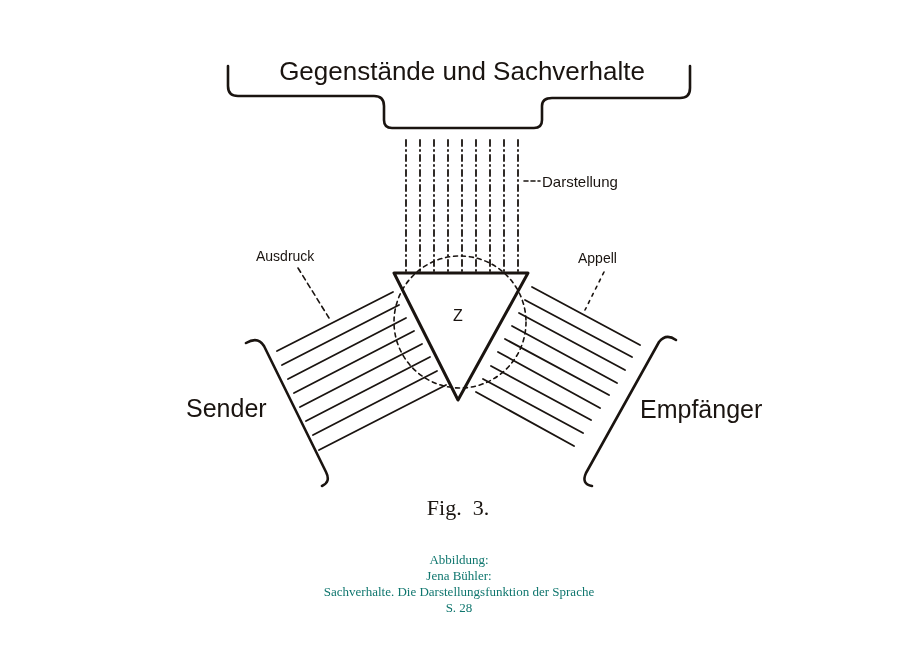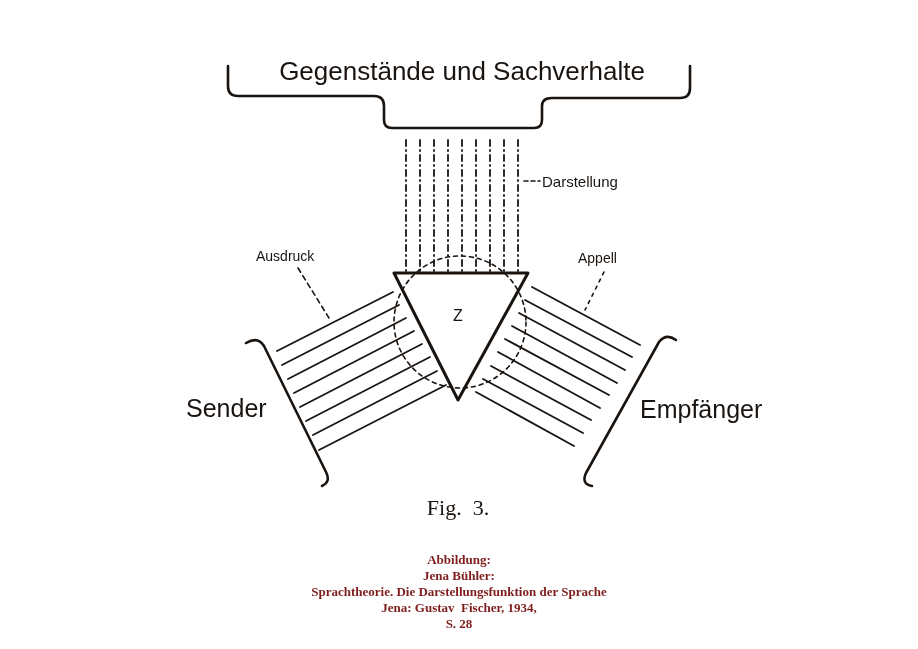--- a/index.html
+++ b/index.html
@@ -4,21 +4,21 @@
   <style>
     html, body { margin: 0; padding: 0; background: #ffffff; }
     body { width: 918px; height: 649px; position: relative; overflow: hidden; }
     #diagram { position: absolute; left: 0; top: 0; width: 918px; height: 649px; }
     .sans { font-family: "Liberation Sans", "DejaVu Sans", sans-serif; fill: #1a1410; }
     .serif { font-family: "Liberation Serif", "DejaVu Serif", serif; fill: #1a1410; }
     .stroke { stroke: #1a1410; fill: none; stroke-linecap: round; stroke-linejoin: round; }
     .caption {
       position: absolute; left: 0; width: 918px; top: 552px;
       text-align: center; font-family: "Liberation Serif", "DejaVu Serif", serif;
-      font-weight: bold; font-size: 13px; line-height: 16px; color: #7f1d1d;
+      font-weight: normal; font-size: 13px; line-height: 16px; color: #0f766e;
     }
     .caption div { white-space: pre; }
   </style>
 </head>
 <body>
 
 <svg id="diagram" viewBox="0 0 918 649" xmlns="http://www.w3.org/2000/svg">
 
   <path class="stroke" stroke-width="2.6" d="M228 66 L228 86 Q228 96 238 96 L374 96 Q384 96 384 106 L384 120 Q384 128 392 128 L534 128 Q542 128 542 120 L542 106 Q542 98 552 98 L680 98 Q690 98 690 88 L690 66"></path>
   <text class="sans" x="462" y="80" font-size="26" text-anchor="middle">Gegenstände und Sachverhalte</text>
@@ -72,16 +72,15 @@
   <line class="stroke" stroke-width="1.6" stroke-dasharray="3 5" x1="604" y1="272" x2="585" y2="310"></line>
   <text class="sans" x="578" y="263" font-size="14">Appell</text>
   <text class="sans" x="640" y="418" font-size="25">Empfänger</text>
 
   <text class="serif" x="458" y="515" font-size="22" text-anchor="middle" xml:space="preserve">Fig.  3.</text>
 </svg>
 
 <div class="caption">
   <div>Abbildung:</div>
   <div>Jena Bühler:</div>
-  <div>Sprachtheorie. Die Darstellungsfunktion der Sprache</div>
-  <div>Jena: Gustav  Fischer, 1934,</div>
+  <div>Sachverhalte. Die Darstellungsfunktion der Sprache</div>
   <div>S. 28</div>
 </div>
 
 </body></html>

